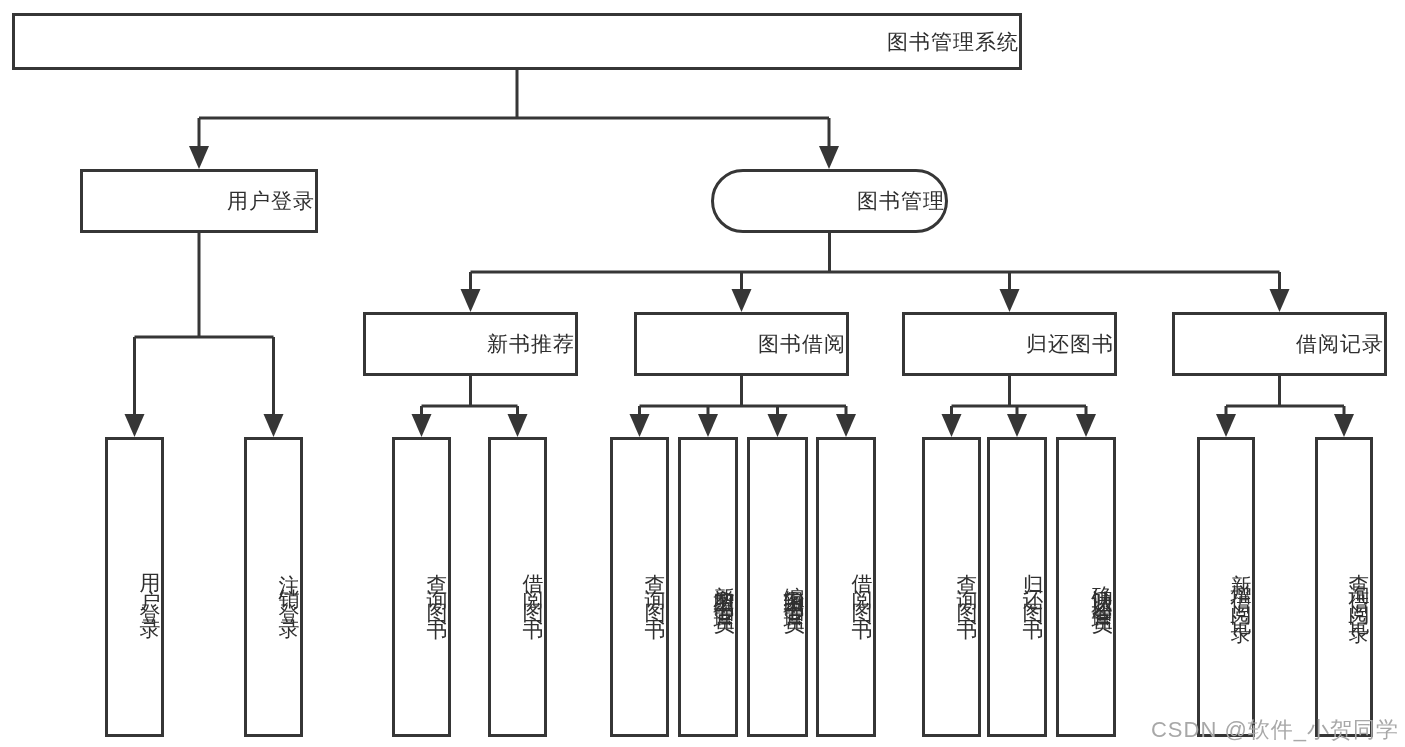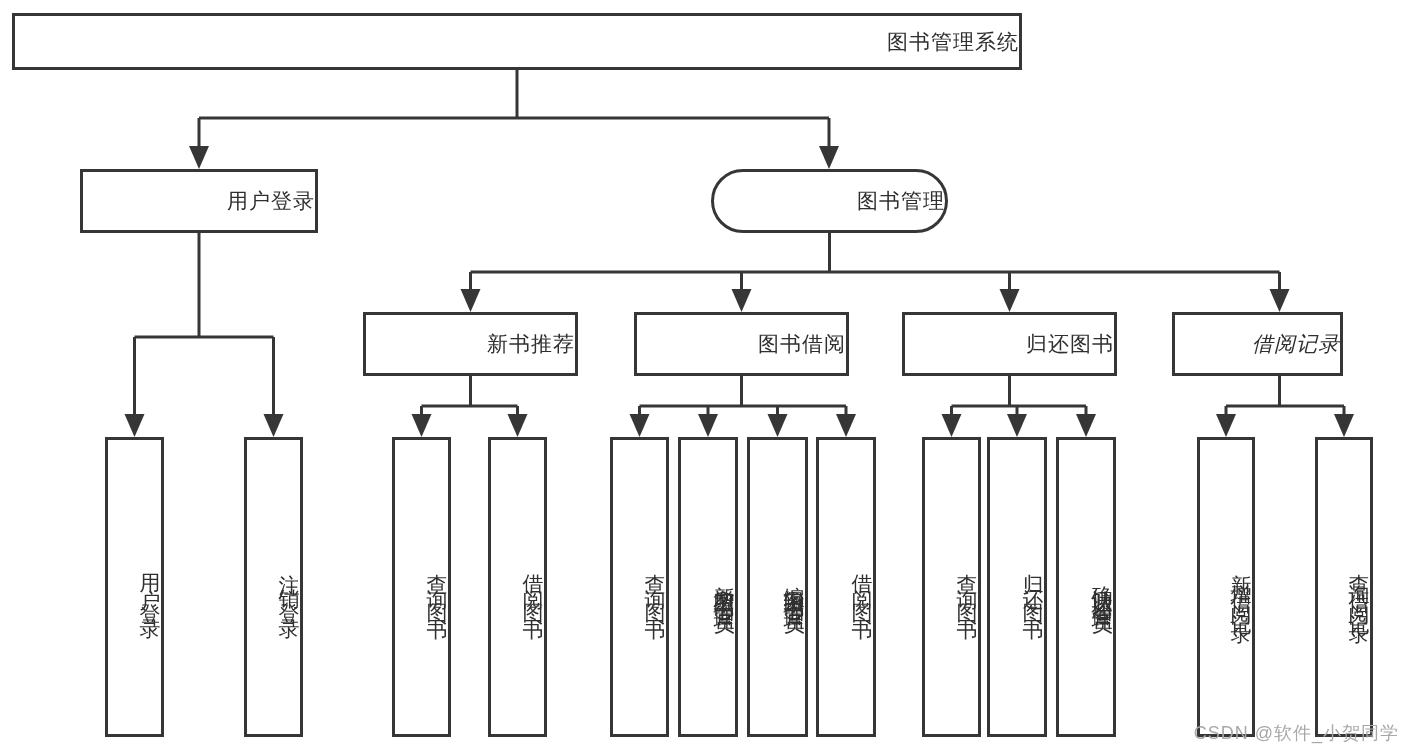--- a/index.html
+++ b/index.html
@@ -47,42 +47,42 @@
 
   
   .n-root { left: 12px;  top: 13px;  width: 1010px; height: 57px; }
   
   .n-l2a  { left: 80px;  top: 169px; width: 238px;  height: 64px; }
   .n-l2b  { left: 711px; top: 169px; width: 237px;  height: 64px; border-radius: 32px; }
   
   .n-l3a  { left: 363px;  top: 312px; width: 215px; height: 64px; }
   .n-l3b  { left: 634px;  top: 312px; width: 215px; height: 64px; }
   .n-l3c  { left: 902px;  top: 312px; width: 215px; height: 64px; }
-  .n-l3d  { left: 1172px; top: 312px; width: 171px; height: 64px; font-style: italic; }
+  .n-l3d  { left: 1172px; top: 312px; width: 215px; height: 64px; }
   
   .leaf { top: 437px; height: 300px; }
   .n-g1a { left: 105px;  width: 59px; }
   .n-g1b { left: 244px;  width: 59px; }
   .n-g2a { left: 392px;  width: 59px; }
   .n-g2b { left: 488px;  width: 59px; }
   .n-g3a { left: 610px;  width: 59px; }
   .n-g3b { left: 678px;  width: 60px; }
   .n-g3c { left: 747px;  width: 61px; }
   .n-g3d { left: 816px;  width: 60px; }
   .n-g4a { left: 922px;  width: 59px; }
   .n-g4b { left: 987px;  width: 60px; }
   .n-g4c { left: 1056px; width: 60px; }
   .n-g5a { left: 1197px; width: 58px; }
   .n-g5b { left: 1315px; width: 58px; }
 
   #watermark {
     position: absolute;
     right: 6px;
     bottom: 2px;
-    font-size: 18px;
+    font-size: 22px;
     color: #a8a8a8;
     z-index: 3;
     letter-spacing: 1px;
     white-space: nowrap;
   }
 </style>
 </head>
 <body>
 
 <div id="canvas">

